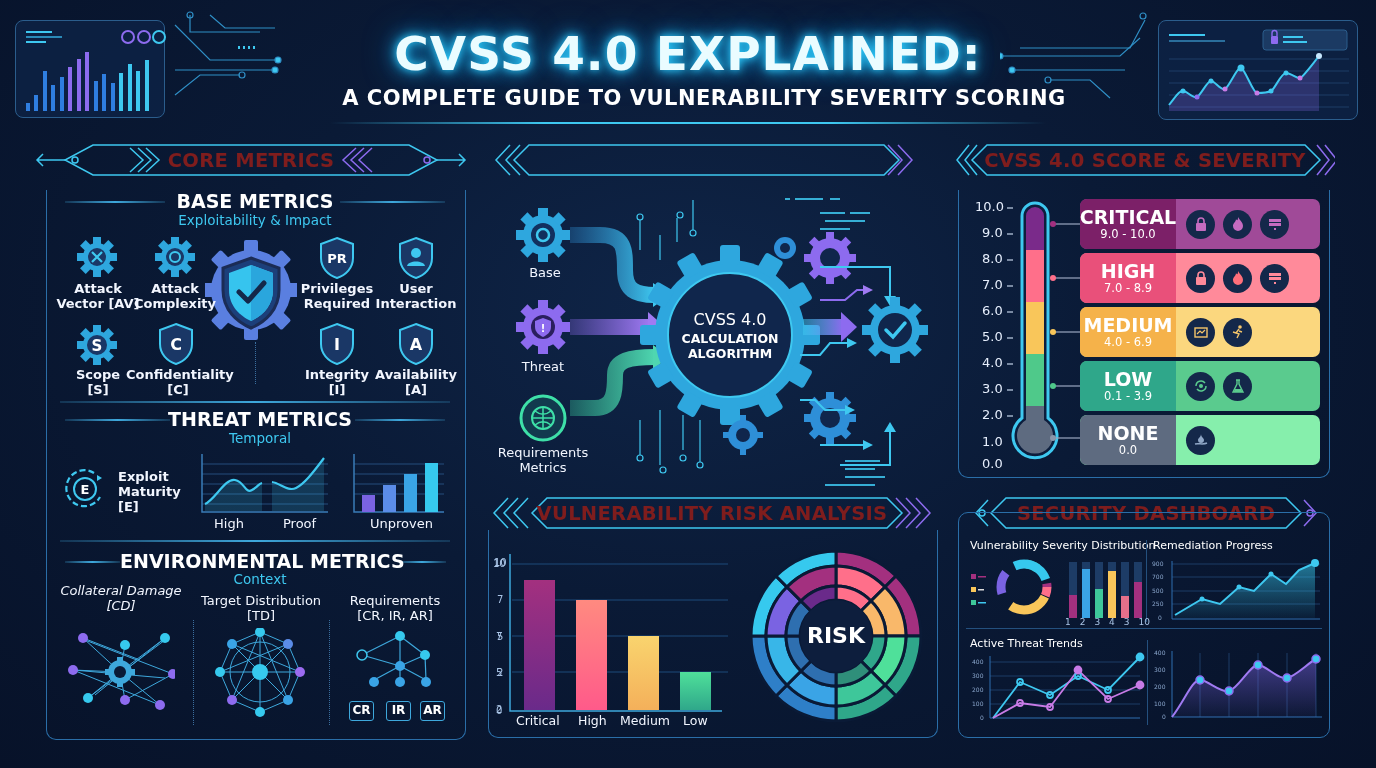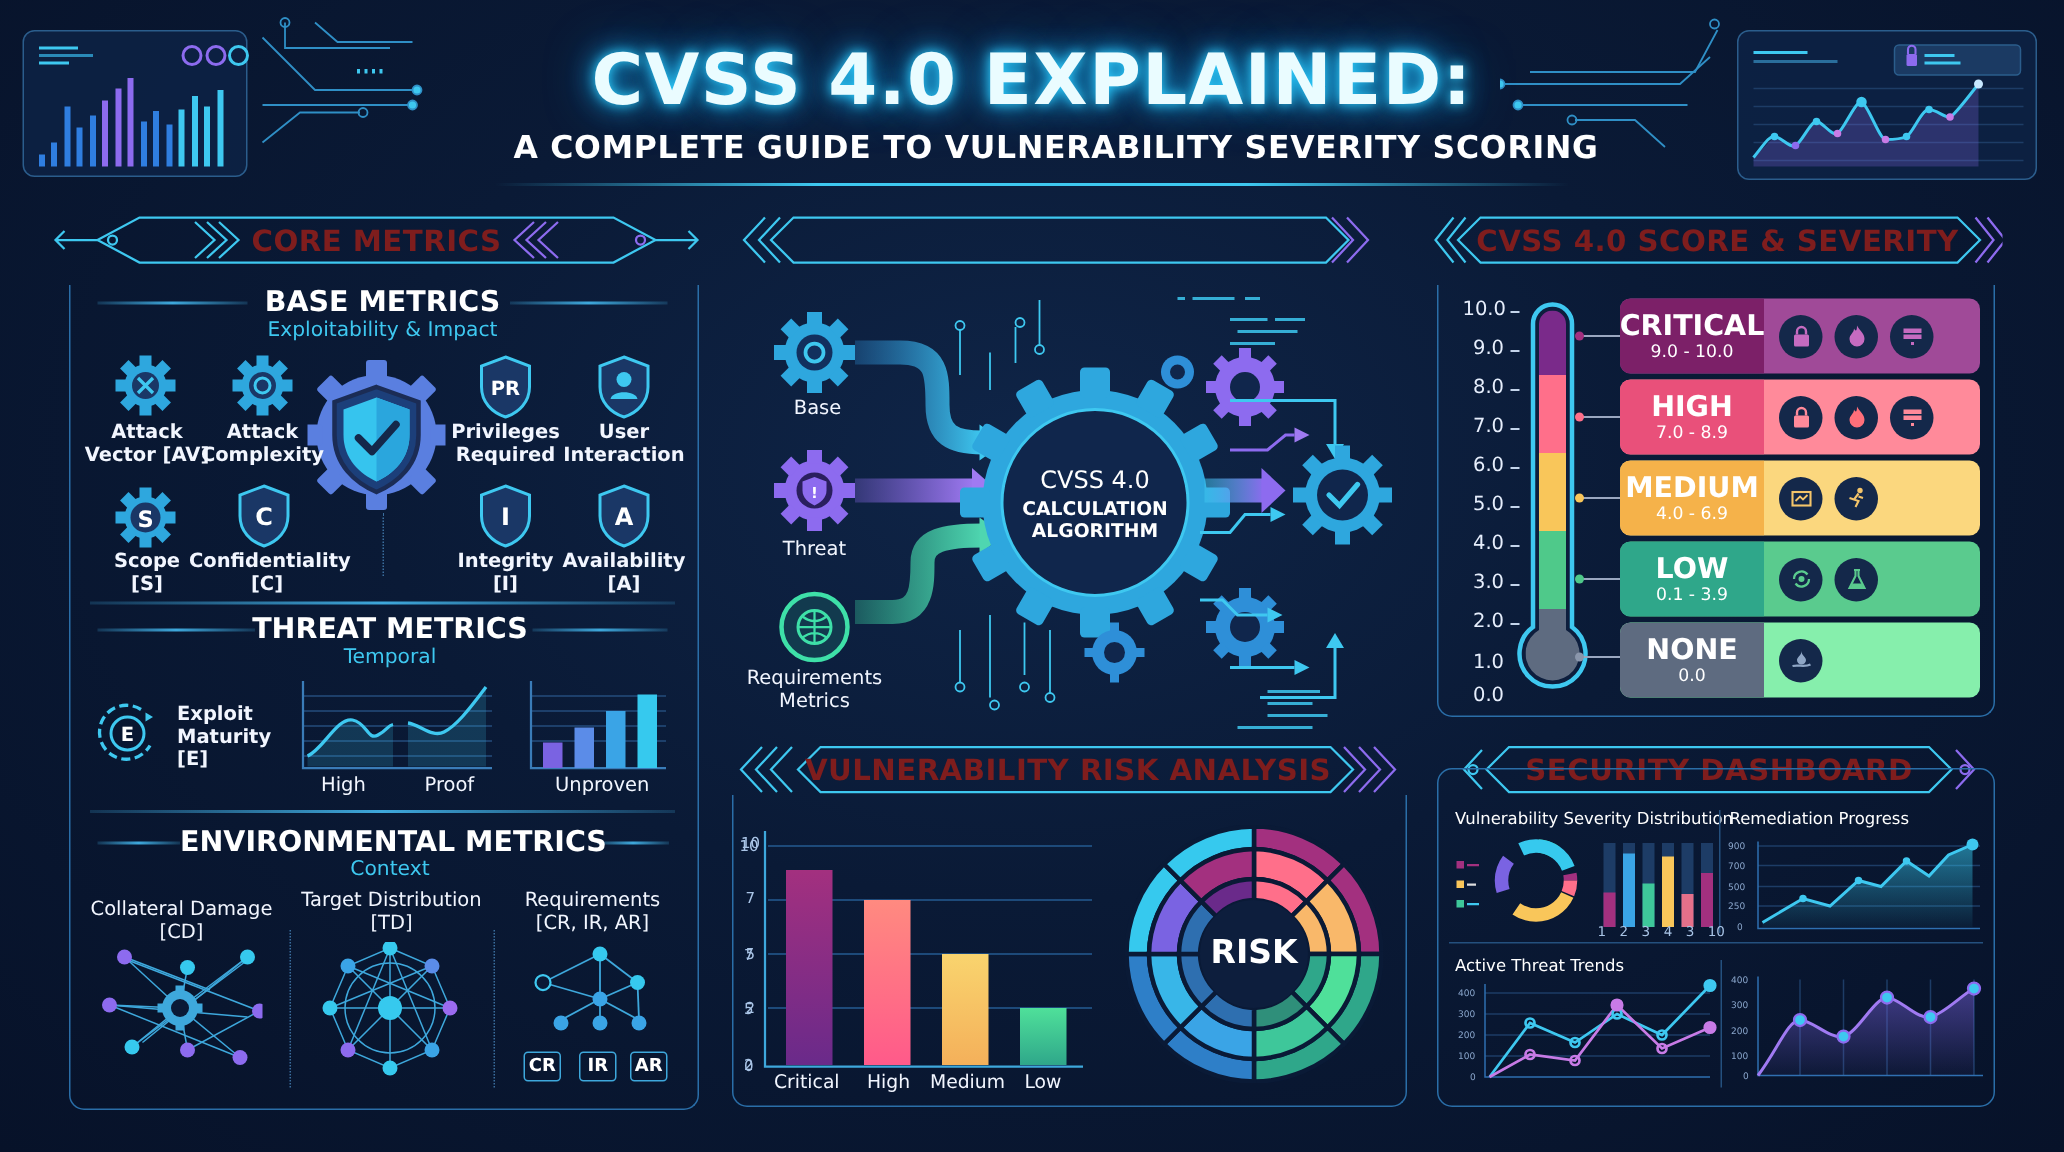--- a/index.html
+++ b/index.html
@@ -382,21 +382,21 @@
 </svg>
 <div class="small-label" style="left:370px;top:516px;font-weight:normal;">Unproven</div>
 
 <div class="hr-line" style="left:60px;top:540px;width:390px;"></div>
 
 <div class="hr-line" style="left:65px;top:561px;width:55px;"></div>
 <div class="hr-line" style="left:398px;top:561px;width:48px;"></div>
 <div class="sub-heading" style="left:120px;width:275px;top:550px;font-size:19px;">ENVIRONMENTAL METRICS</div>
 <div class="sub-caption" style="left:160px;width:200px;top:571px;">Context</div>
 
-<div class="metric-label" style="left:55px;width:132px;top:599px;font-weight:normal;">
+<div class="metric-label" style="left:55px;width:132px;top:583px;font-weight:normal;font-style:italic;">
     <div>Collateral Damage</div>
     <div>[CD]</div>
   </div>
 <div class="metric-label" style="left:195px;width:132px;top:593px;font-weight:normal;">
     <div>Target Distribution</div>
     <div>[TD]</div>
   </div>
 <div class="metric-label" style="left:335px;width:120px;top:593px;font-weight:normal;">
     <div>Requirements</div>
     <div>[CR, IR, AR]</div>

